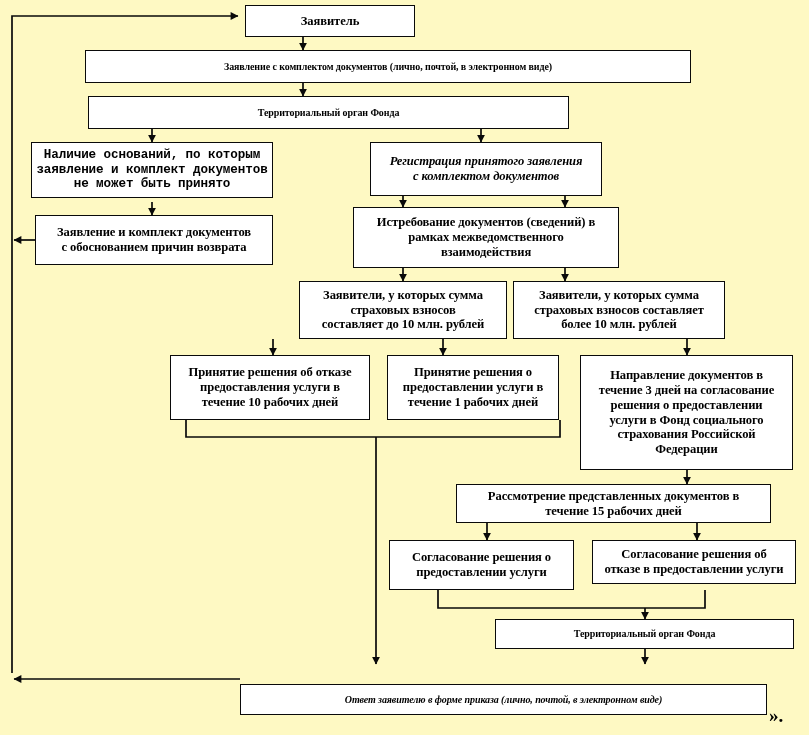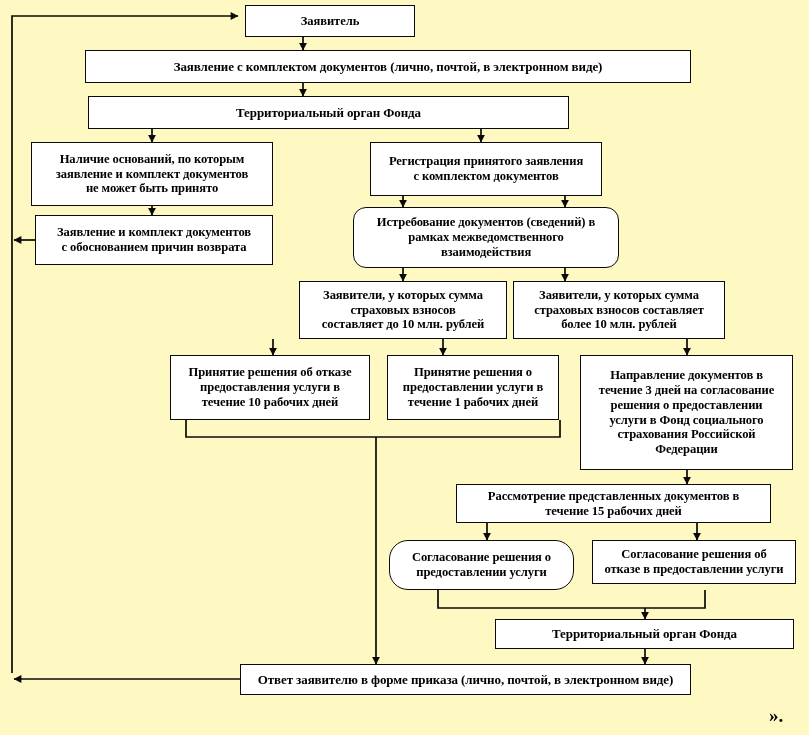--- a/index.html
+++ b/index.html
@@ -40,21 +40,21 @@
     font-weight: 700;
     padding: 2px 4px;
     letter-spacing: -0.1px;
     z-index: 2;
   }
   .node .txt {
     display: block;
     width: 100%;
     white-space: pre-line;
   }
-  .node.wide { font-size: 13px; }
+  .node.wide { font-size: 10px; }
   .tail-mark {
     position: absolute;
     font-family: "Liberation Serif", "DejaVu Serif", serif;
     font-size: 19px;
     font-weight: 700;
     color: #000;
     z-index: 3;
   }
 </style>
 </head>
@@ -127,37 +127,37 @@
   </div>
 
   <div class="node wide" style="left:85px; top:50px; width:606px; height:33px;">
     <span class="txt">Заявление с комплектом документов (лично, почтой, в электронном виде)</span>
   </div>
 
   <div class="node wide" style="left:88px; top:96px; width:481px; height:33px;">
     <span class="txt">Территориальный орган Фонда</span>
   </div>
 
-  <div class="node" style="left:31px; top:142px; width:242px; height:64px;">
+  <div class="node" style="left:31px; top:142px; width:242px; height:56px;font-family:Liberation Mono, monospace;">
     <span class="txt">Наличие оснований, по которым
 заявление и комплект документов
 не может быть принято</span>
   </div>
 
   <div class="node" style="left:35px; top:215px; width:238px; height:50px;">
     <span class="txt">Заявление и комплект документов
 с обоснованием причин возврата</span>
   </div>
 
-  <div class="node" style="left:370px; top:142px; width:232px; height:54px;">
+  <div class="node" style="left:370px; top:142px; width:232px; height:54px;font-style:italic;">
     <span class="txt">Регистрация принятого заявления
 с комплектом документов</span>
   </div>
 
-  <div class="node" style="left:353px; top:207px; width:266px; height:61px;border-radius:13px;">
+  <div class="node" style="left:353px; top:207px; width:266px; height:61px;">
     <span class="txt">Истребование документов (сведений) в
 рамках межведомственного
 взаимодействия</span>
   </div>
 
   <div class="node" style="left:299px; top:281px; width:208px; height:58px;">
     <span class="txt">Заявители, у которых сумма
 страховых взносов
 составляет до 10 млн. рублей</span>
   </div>
@@ -187,33 +187,33 @@
 услуги в Фонд социального
 страхования Российской
 Федерации</span>
   </div>
 
   <div class="node" style="left:456px; top:484px; width:315px; height:39px;">
     <span class="txt">Рассмотрение представленных документов в
 течение 15 рабочих дней</span>
   </div>
 
-  <div class="node" style="left:389px; top:540px; width:185px; height:50px;border-radius:19px;">
+  <div class="node" style="left:389px; top:540px; width:185px; height:50px;">
     <span class="txt">Согласование решения о
 предоставлении услуги</span>
   </div>
 
   <div class="node" style="left:592px; top:540px; width:204px; height:44px;">
     <span class="txt">Согласование решения об
 отказе в предоставлении услуги</span>
   </div>
 
   <div class="node wide" style="left:495px; top:619px; width:299px; height:30px;">
     <span class="txt">Территориальный орган Фонда</span>
   </div>
 
-  <div class="node wide" style="left:240px; top:664px; width:451px; height:31px;">
+  <div class="node wide" style="left:240px; top:684px; width:527px; height:31px;font-style:italic;">
     <span class="txt">Ответ заявителю в форме приказа (лично, почтой, в электронном виде)</span>
   </div>
 
   <div class="tail-mark" style="left:769px; top:705px;">».</div>
 
 </div>
 
 </body></html>

